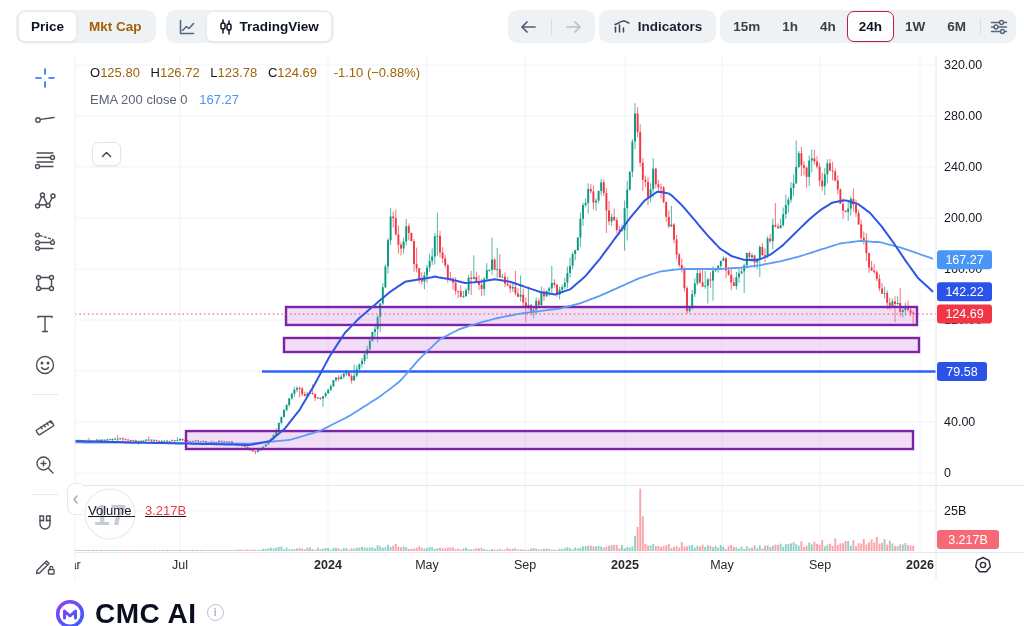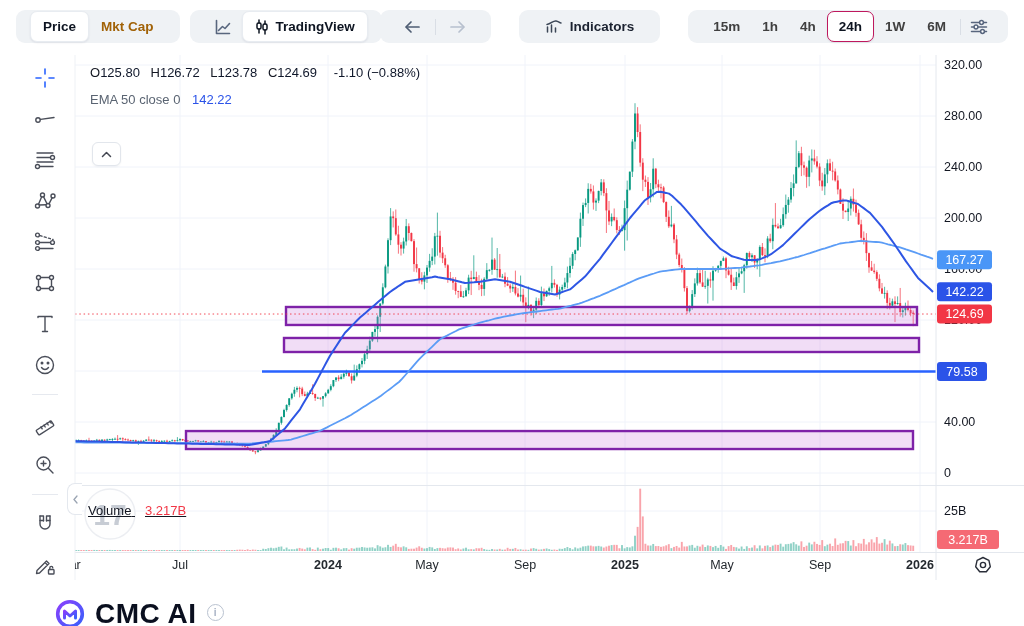--- a/index.html
+++ b/index.html
@@ -1,37 +1,37 @@
 <!DOCTYPE html>
 <html><head>
 <meta charset="utf-8">
 <style>
   html,body{margin:0;padding:0;}
   body{width:1024px;height:626px;overflow:hidden;background:#ffffff;
        font-family:"Liberation Sans",sans-serif;position:relative;-webkit-font-smoothing:antialiased;}
   .abs{position:absolute;}
   
-  .seg{display:flex;align-items:center;background:#EFF2F5;border-radius:9px;padding:14px;height:33px;box-sizing:border-box;}
+  .seg{display:flex;align-items:center;background:#EFF2F5;border-radius:9px;padding:2px;height:33px;box-sizing:border-box;}
   .seg .opt{padding:0 12px;font-size:13.5px;font-weight:600;color:#a16207;display:flex;align-items:center;height:29px;border-radius:7px;cursor:pointer;white-space:nowrap;gap:7px;}
   .seg .opt.on{background:#fff;color:#0D1421;font-weight:700;box-shadow:0 1px 2px rgba(20,30,60,.08);border:1px solid #E8ECF1;}
   .toolbar-row{position:absolute;top:10px;left:16px;display:flex;gap:10px;}
-  .toolbar-right{position:absolute;top:10px;right:16px;display:flex;gap:28px;justify-content:flex-end;}
+  .toolbar-right{position:absolute;top:10px;right:8px;display:flex;gap:4px;justify-content:flex-end;}
   .icon-btn{display:flex;align-items:center;justify-content:center;width:38px;height:29px;border-radius:7px;cursor:pointer;}
   .tf{padding:0 11px;font-size:13.5px;font-weight:600;color:#404040;height:29px;display:flex;align-items:center;border-radius:7px;cursor:pointer;}
   .tf.on{background:#fff;color:#0D1421;font-weight:700;box-shadow:0 1px 2px rgba(20,30,60,.08);border:1px solid #be185d;}
   .vsep{width:1px;height:16px;background:#D9DEE5;margin:0 3px;}
   
   .drawbar{position:absolute;left:24px;top:60px;width:42px;display:flex;flex-direction:column;align-items:center;}
   .tool{width:36px;height:36px;display:flex;align-items:center;justify-content:center;cursor:pointer;margin-bottom:5px;}
   .tool svg{stroke:#4A4E59;fill:none;stroke-width:1.4;stroke-linecap:round;stroke-linejoin:round;}
   .tool.active svg{stroke:#2962FF;}
   .tooldiv{width:26px;height:1px;background:#E6E9EF;margin:6px 0 11px 0;}
   
   .legend{position:absolute;left:90px;top:59px;font-size:13px;color:#131722;line-height:27px;}
-  .legend .red{color:#0f172a;}
+  .legend .red{color:#a16207;}
   .legend .dim{color:#5A6472;}
   .legend .v200{color:#4A96F7;}
   .legend .v50{color:#2B53E8;}
   .collapse-btn{position:absolute;left:92px;top:142px;width:27px;height:22px;background:#fff;border:1px solid #E2E6EC;border-radius:6px;display:flex;align-items:center;justify-content:center;font-size:11px;color:#434651;cursor:pointer;box-shadow:0 1px 2px rgba(20,30,60,.05);}
   
   .vol-label{position:absolute;left:88px;top:503px;font-size:13px;color:#131722;text-decoration:underline;}
   .vol-label .red{color:#F23645;margin-left:10px;}
   
   .pane-handle{position:absolute;left:67px;top:483px;width:14px;height:30px;background:#fff;border:1px solid #E4E8EE;border-right:none;border-radius:8px 0 0 8px;display:flex;align-items:center;justify-content:center;color:#9AA4B2;font-size:10px;cursor:pointer;}
   
@@ -1279,22 +1279,22 @@
 
 <div class="legend">
   <div>
     <span>O</span><span class="red">125.80</span>
     <span style="margin-left:7px;">H</span><span class="red">126.72</span>
     <span style="margin-left:7px;">L</span><span class="red">123.78</span>
     <span style="margin-left:7px;">C</span><span class="red">124.69</span>
     <span class="red" style="margin-left:13px;">-1.10 (−0.88%)</span>
   </div>
   <div>
-    <span class="dim"><span>EMA</span> <span>50 close 0</span></span>
-    <span class="v50" style="margin-left:8px;">142.22</span>
+    <span class="dim"><span>EMA</span> <span>200 close 0</span></span>
+    <span class="v200" style="margin-left:8px;">167.27</span>
   </div>
 </div>
 <div class="collapse-btn">
   <svg width="11" height="7" viewBox="0 0 11 7" style="stroke:#434651;fill:none;stroke-width:1.5;stroke-linecap:round;stroke-linejoin:round;">
       <path d="M1.5 5.5 L5.5 1.5 L9.5 5.5"></path>
     </svg>
 </div>
 
 <div class="vol-label">
   <span>Volume</span>

